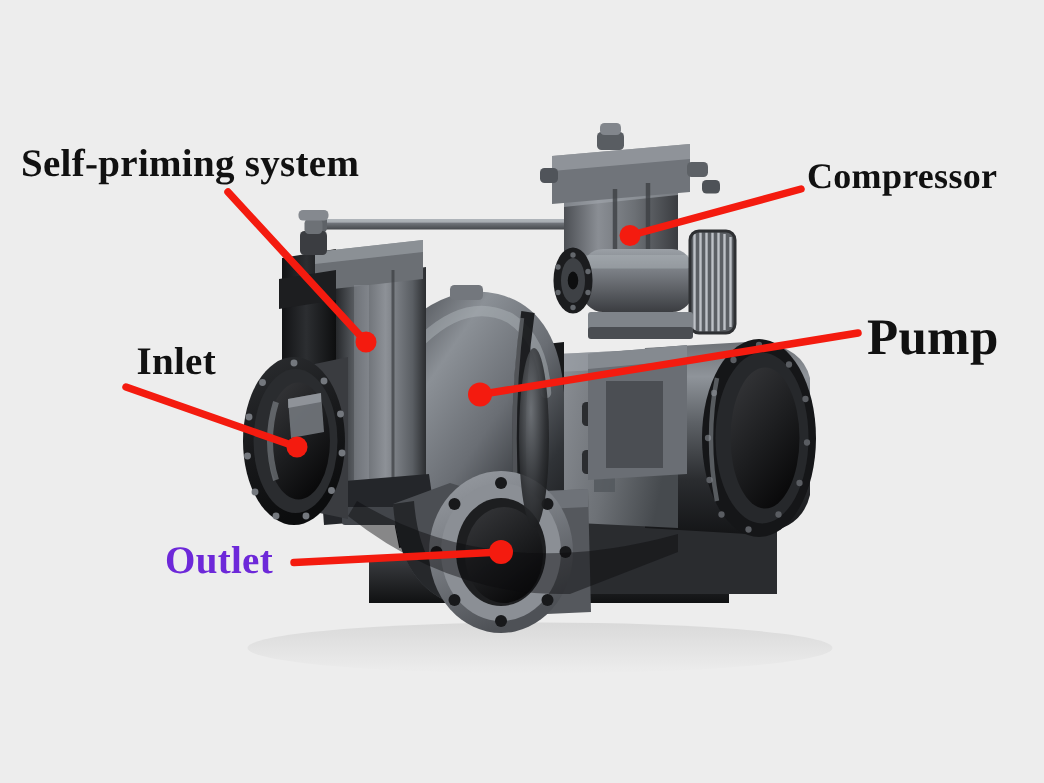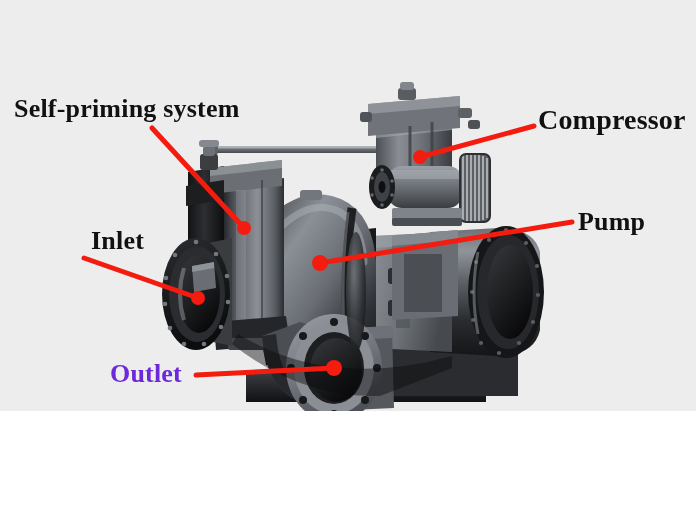--- a/index.html
+++ b/index.html
@@ -4,21 +4,21 @@
 <title>Self-priming pump annotated diagram</title>
 <style>
   html, body {
     margin: 0;
     padding: 0;
     background: #ffffff;
   }
   #stage {
     position: relative;
     width: 696px;
-    height: 411px;
+    height: 522px;
     background: #ededed;
     overflow: hidden;
     font-family: "Liberation Serif", "DejaVu Serif", serif;
   }
   #diagram-svg {
     position: absolute;
     left: 0;
     top: 0;
     width: 696px;
     height: 522px;
@@ -28,22 +28,22 @@
     position: absolute;
     color: #111111;
     font-family: "Liberation Serif", "DejaVu Serif", serif;
     font-weight: bold;
     white-space: nowrap;
     letter-spacing: 0.2px;
     line-height: 1;
     text-rendering: optimizeLegibility;
   }
   #label-self-priming { left: 14px;  top: 96px;  font-size: 26px; }
-  #label-compressor   { left: 538px; top: 106px; font-size: 28px; }
-  #label-pump         { left: 578px; top: 209px; font-size: 26px; }
+  #label-compressor   { left: 538px; top: 106px; font-size: 24px; }
+  #label-pump         { left: 578px; top: 209px; font-size: 34px; }
   #label-inlet        { left: 45px;  top: 228px; font-size: 26px; }
   #label-outlet       { left: 110px; top: 361px; font-size: 26px; }
 </style>
 </head>
 <body>
 
 <div id="stage" style="background: rgb(237, 237, 237);">
 
   <svg id="diagram-svg" viewBox="0 0 696 522" xmlns="http://www.w3.org/2000/svg">
     <defs>

